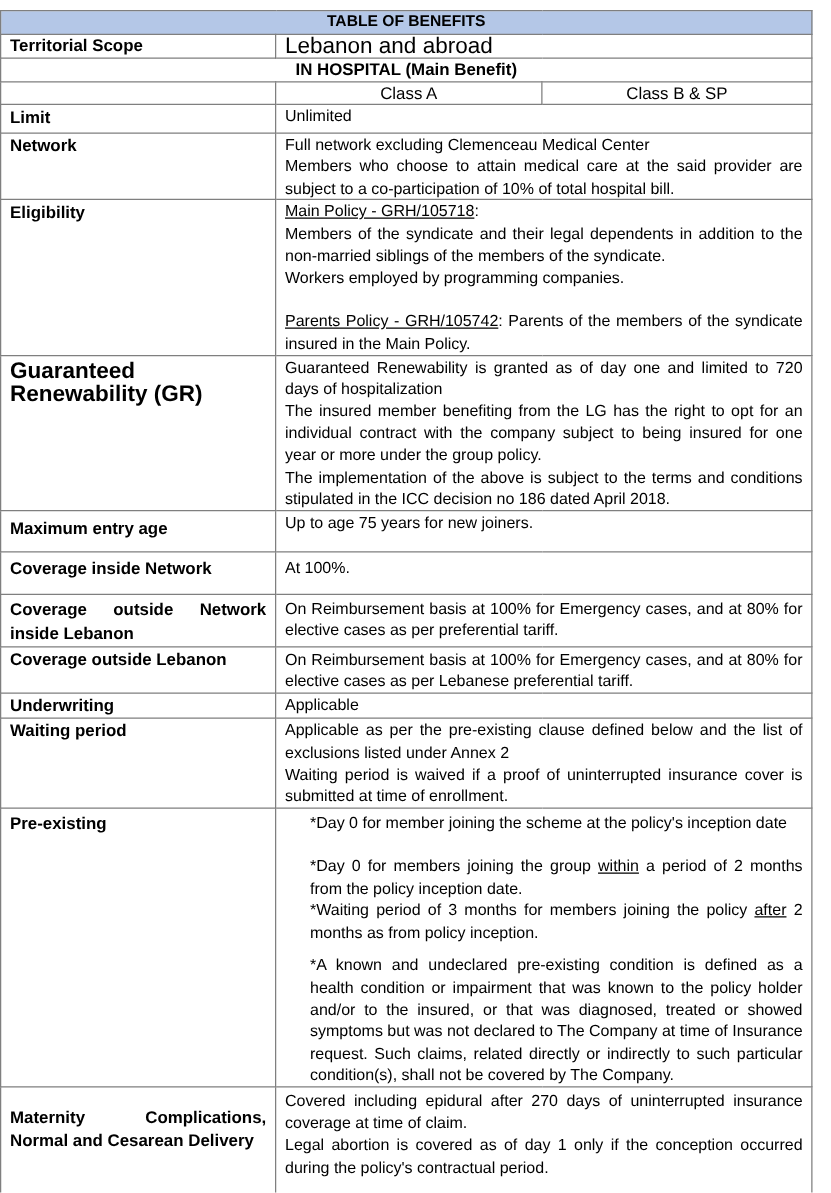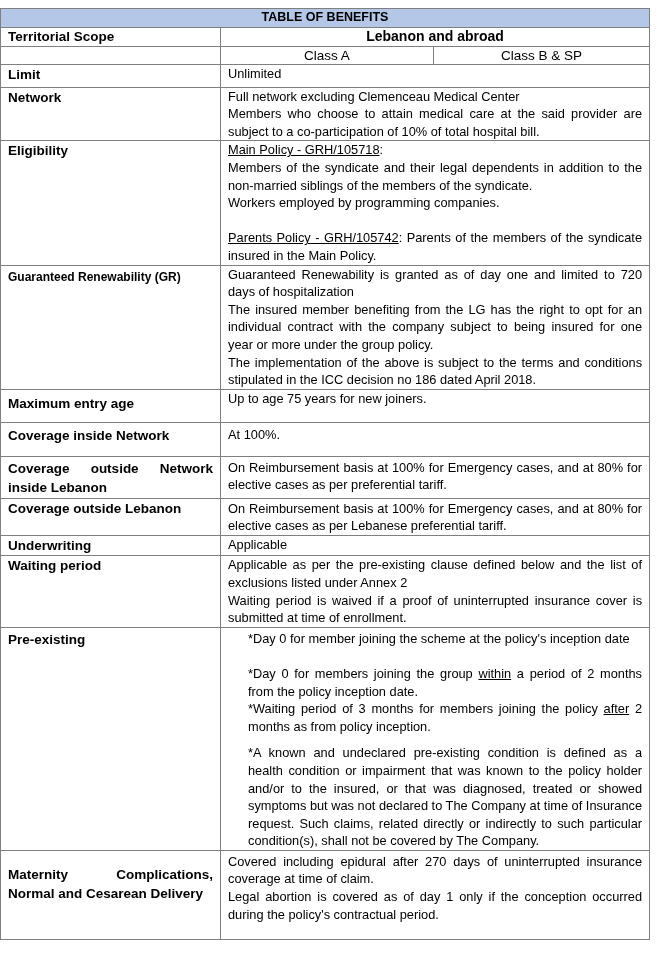--- a/index.html
+++ b/index.html
@@ -40,21 +40,21 @@
       font-weight: bold;
       font-size: 12.5px;
       height: 18px;
       padding: 0 !important;
     }
     .lbl {
       font-weight: bold;
       font-size: 13.5px;
       line-height: 19.5px;
     }
-    .lbl.small { font-size: 12px; }
+    .lbl.small { font-size: 18px; }
     .bold { font-weight: normal; }
     .sec {
       font-weight: bold;
       text-align: center;
       font-size: 13.5px;
       line-height: 18px;
     }
     .cls {
       text-align: center;
       font-size: 13.5px;
@@ -64,23 +64,23 @@
       text-align: justify;
       font-size: 12.8px;
       line-height: 17.6px;
     }
     .val p {
       margin: 0;
     }
     .val .gap { height: 17.6px; }
     u { text-decoration: underline; }
     .terr-val {
-      text-align: center;
-      font-weight: bold;
-      font-size: 14px;
+      text-align: left;
+      font-weight: normal;
+      font-size: 18px;
     }
   </style>
 </head>
 <body>
 
 <table class="tob">
   <colgroup>
     <col class="c1">
       <col class="c2">
       <col class="c3">
@@ -88,20 +88,23 @@
   <tbody>
     <tr>
       <td colspan="3" class="hdr">TABLE OF BENEFITS</td>
     </tr>
 
     <tr>
       <td class="lbl" style="line-height:18px;">Territorial Scope</td>
       <td colspan="2" class="terr-val">Lebanon and abroad</td>
     </tr>
 
+    <tr>
+      <td colspan="3" class="sec">IN HOSPITAL (Main Benefit)</td>
+    </tr>
 
     <tr>
       <td></td>
       <td class="cls">Class A</td>
       <td class="cls">Class B &amp; SP</td>
     </tr>
 
     <tr>
       <td class="lbl">Limit</td>
       <td colspan="2" class="val" style="padding-bottom:4px;">Unlimited</td>

